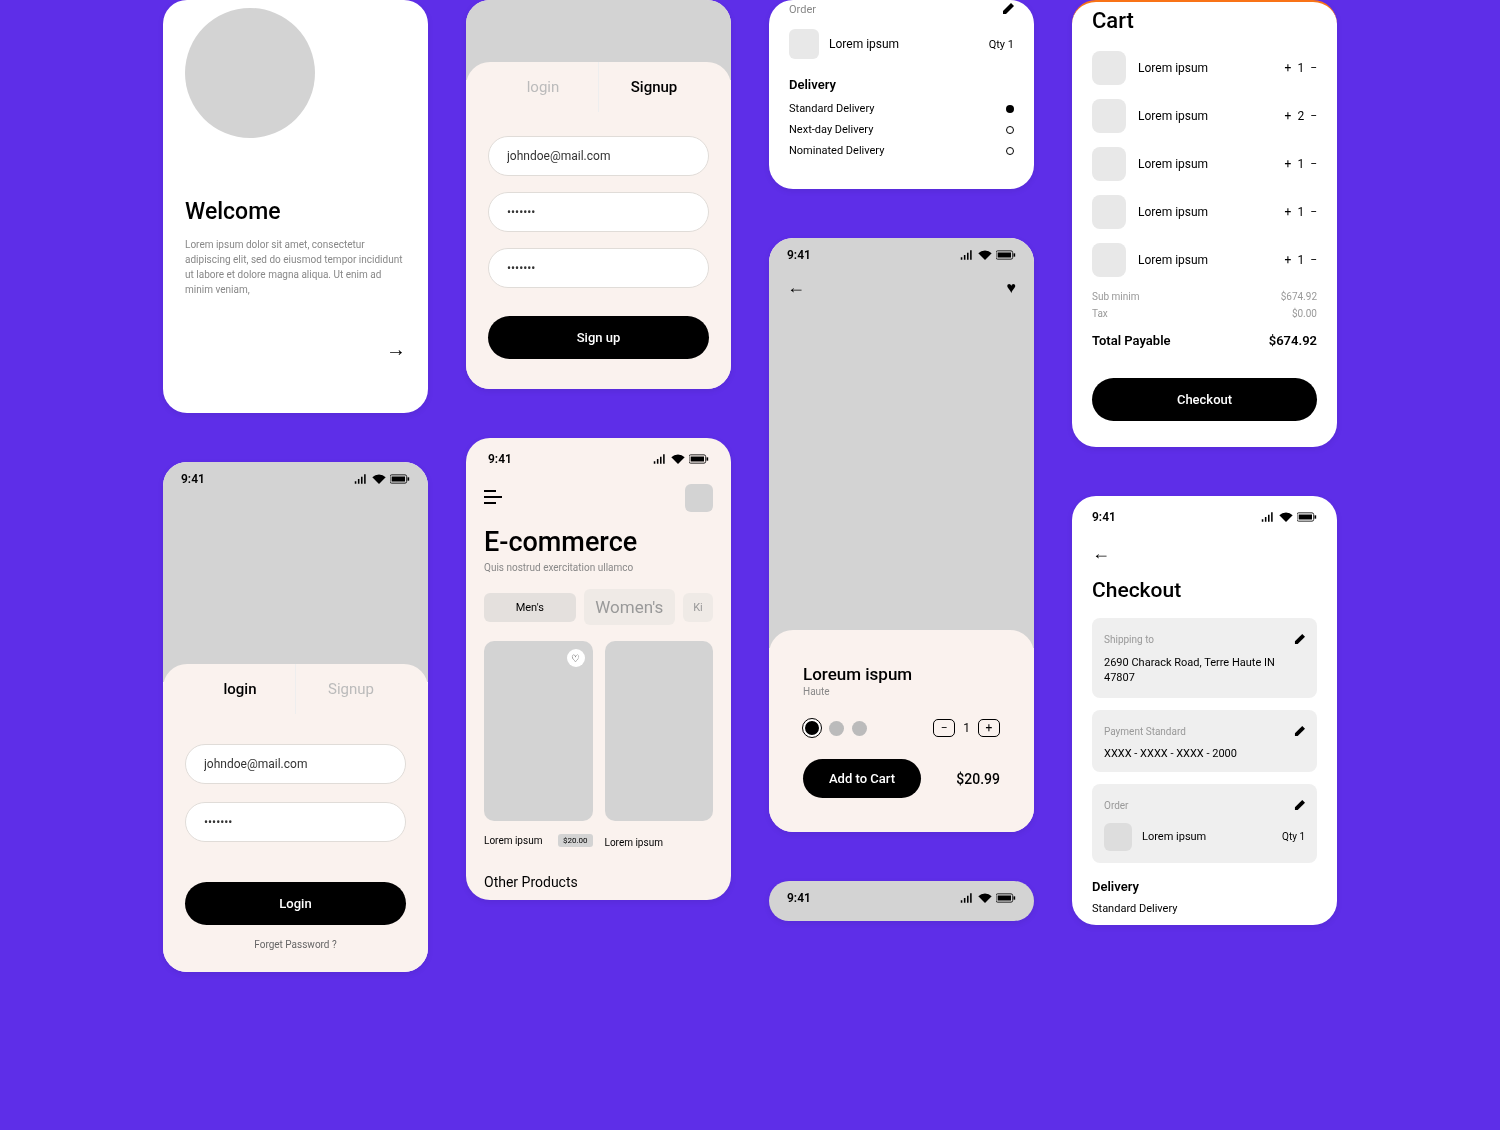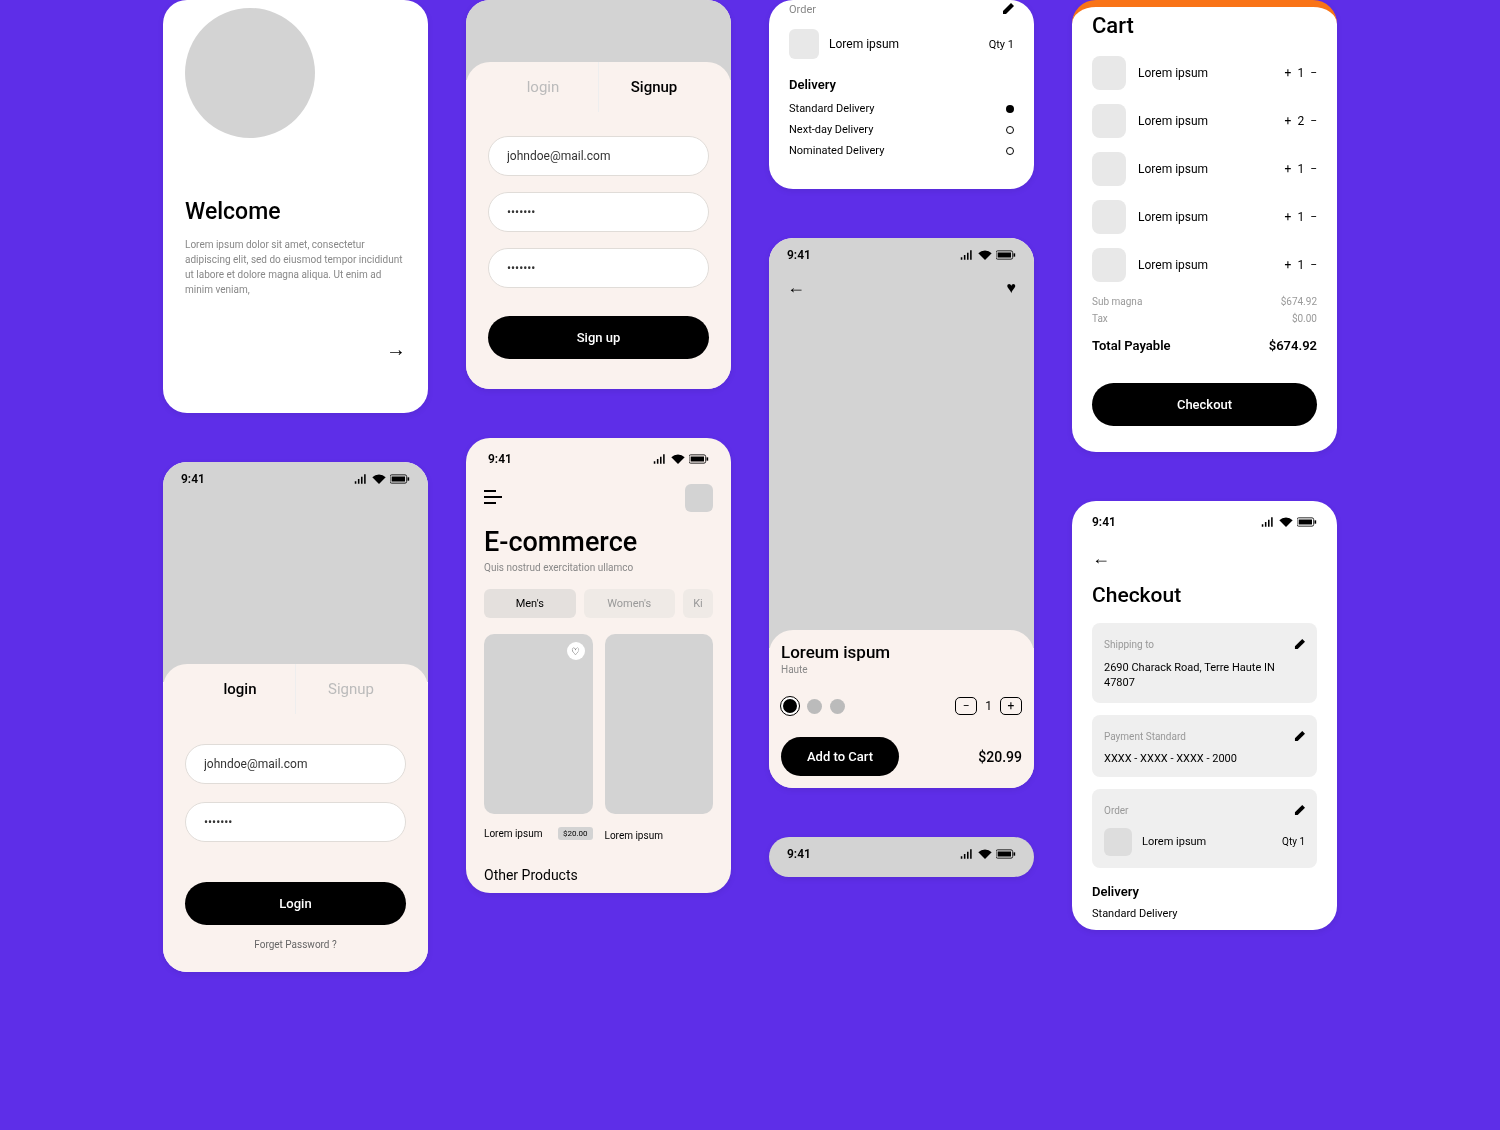--- a/index.html
+++ b/index.html
@@ -117,21 +117,21 @@
         <svg width="18" height="14" viewBox="0 0 18 14">
               <path d="M0 1h12M0 7h18M0 13h12" stroke="#000" stroke-width="2"></path>
             </svg>
       </span>
       <div style="width:28px;height:28px;background:#d3d3d3;border-radius:6px;cursor:pointer;"></div>
     </div>
     <div style="font-size:27px;font-weight:500;">E-commerce</div>
     <div style="font-size:10px;color:#888;margin:4px 0 16px;">Quis nostrud exercitation ullamco</div>
     <div class="row" style="gap:8px;">
       <div style="flex:1;background:#e4e0dd;border-radius:6px;padding:8px 0;text-align:center;font-size:11px;cursor:pointer;">Men's</div>
-      <div style="flex:1;background:#efeae6;border-radius:6px;padding:8px 0;text-align:center;font-size:11px;color:#999;cursor:pointer;">Women's</div>
+      <div style="flex:1;background:#efeae6;border-radius:6px;padding:8px 0;text-align:center;font-size:17px;color:#999;cursor:pointer;">Women's</div>
       <div style="width:30px;background:#efeae6;border-radius:6px;padding:8px 4px;text-align:center;font-size:11px;color:#999;cursor:pointer;overflow:hidden;">Ki</div>
     </div>
     <div class="row" style="gap:12px;margin-top:16px;">
       <div style="flex:1;position:relative;">
         <div class="prod-img" style="height:180px;cursor:pointer;"></div>
         <div style="position:absolute;top:8px;right:8px;background:#fff;border-radius:50%;width:18px;height:18px;display:flex;align-items:center;justify-content:center;font-size:10px;cursor:pointer;">♡</div>
       </div>
       <div style="flex:1;">
         <div class="prod-img" style="height:180px;cursor:pointer;"></div>
       </div>
@@ -200,21 +200,21 @@
                 <rect x="2" y="3" width="16" height="6" fill="#000"></rect>
                 <rect x="21" y="4" width="2" height="4" fill="#000"></rect>
               </svg>
         </span>
       </div>
       <div class="row" style="padding:10px 18px;">
         <span style="font-size:18px;cursor:pointer;">←</span>
         <span style="font-size:16px;cursor:pointer;">♥</span>
       </div>
     </div>
-    <div style="background:#faf2ee;border-radius:24px 24px 0 0;margin-top:-18px;padding:12px;">
+    <div style="background:#faf2ee;border-radius:24px 24px 0 0;margin-top:-18px;padding:34px;">
       <div style="font-size:17px;font-weight:500;">Loreum ispum</div>
       <div style="font-size:10px;color:#888;margin-top:2px;">Haute</div>
       <div class="row" style="margin-top:22px;">
         <div style="display:flex;gap:8px;align-items:center;">
           <span style="width:18px;height:18px;border-radius:50%;background:#000;border:2px solid #fff;outline:1.5px solid #000;cursor:pointer;"></span>
           <span style="width:15px;height:15px;border-radius:50%;background:#bbb;cursor:pointer;"></span>
           <span style="width:15px;height:15px;border-radius:50%;background:#bbb;cursor:pointer;"></span>
         </div>
         <div style="display:flex;gap:8px;align-items:center;">
           <span style="border:1px solid #000;border-radius:5px;width:22px;height:18px;display:flex;align-items:center;justify-content:center;font-size:12px;cursor:pointer;">−</span>
@@ -244,21 +244,21 @@
               <rect x="2" y="3" width="16" height="6" fill="#000"></rect>
               <rect x="21" y="4" width="2" height="4" fill="#000"></rect>
             </svg>
       </span>
     </div>
   </div>
 </div>
 
 <div class="col">
 
-  <div class="phone" style="padding:0 20px 26px;margin-top:-20px;border-top:7px solid #f97316;border-radius:24px;">
+  <div class="phone" style="padding:0 20px 26px;margin-top:-20px;border-top:2px solid #f97316;border-radius:24px;">
     <div style="font-size:22px;font-weight:500;margin:6px 0 18px;">Cart</div>
     <div id="cart-items">
           <div class="row" style="margin: 0px 0px 14px;">
             <div style="display:flex;align-items:center;gap:12px;">
               <div style="width:34px;height:34px;background:#e8e8e8;border-radius:8px;"></div>
               <span style="font-size:12px;">Lorem ipsum</span>
             </div>
             <div style="display:flex;gap:6px;align-items:center;font-size:12px;">
               <span style="cursor:pointer;">+</span>
               <span>1</span>
@@ -304,21 +304,21 @@
               <span style="font-size:12px;">Lorem ipsum</span>
             </div>
             <div style="display:flex;gap:6px;align-items:center;font-size:12px;">
               <span style="cursor:pointer;">+</span>
               <span>1</span>
               <span style="cursor:pointer;">−</span>
             </div>
           </div>
         </div>
     <div class="row" style="margin-top:14px;">
-          <span class="small-txt">Sub magna</span>
+          <span class="small-txt">Sub minim</span>
           <span class="small-txt">$674.92</span>
         </div>
     <div class="row" style="margin-top:6px;">
           <span class="small-txt">Tax</span>
           <span class="small-txt">$0.00</span>
         </div>
     <div class="row" style="margin-top:14px;font-size:13px;font-weight:600;">
           <span>Total Payable</span>
           <span>$674.92</span>
         </div>

